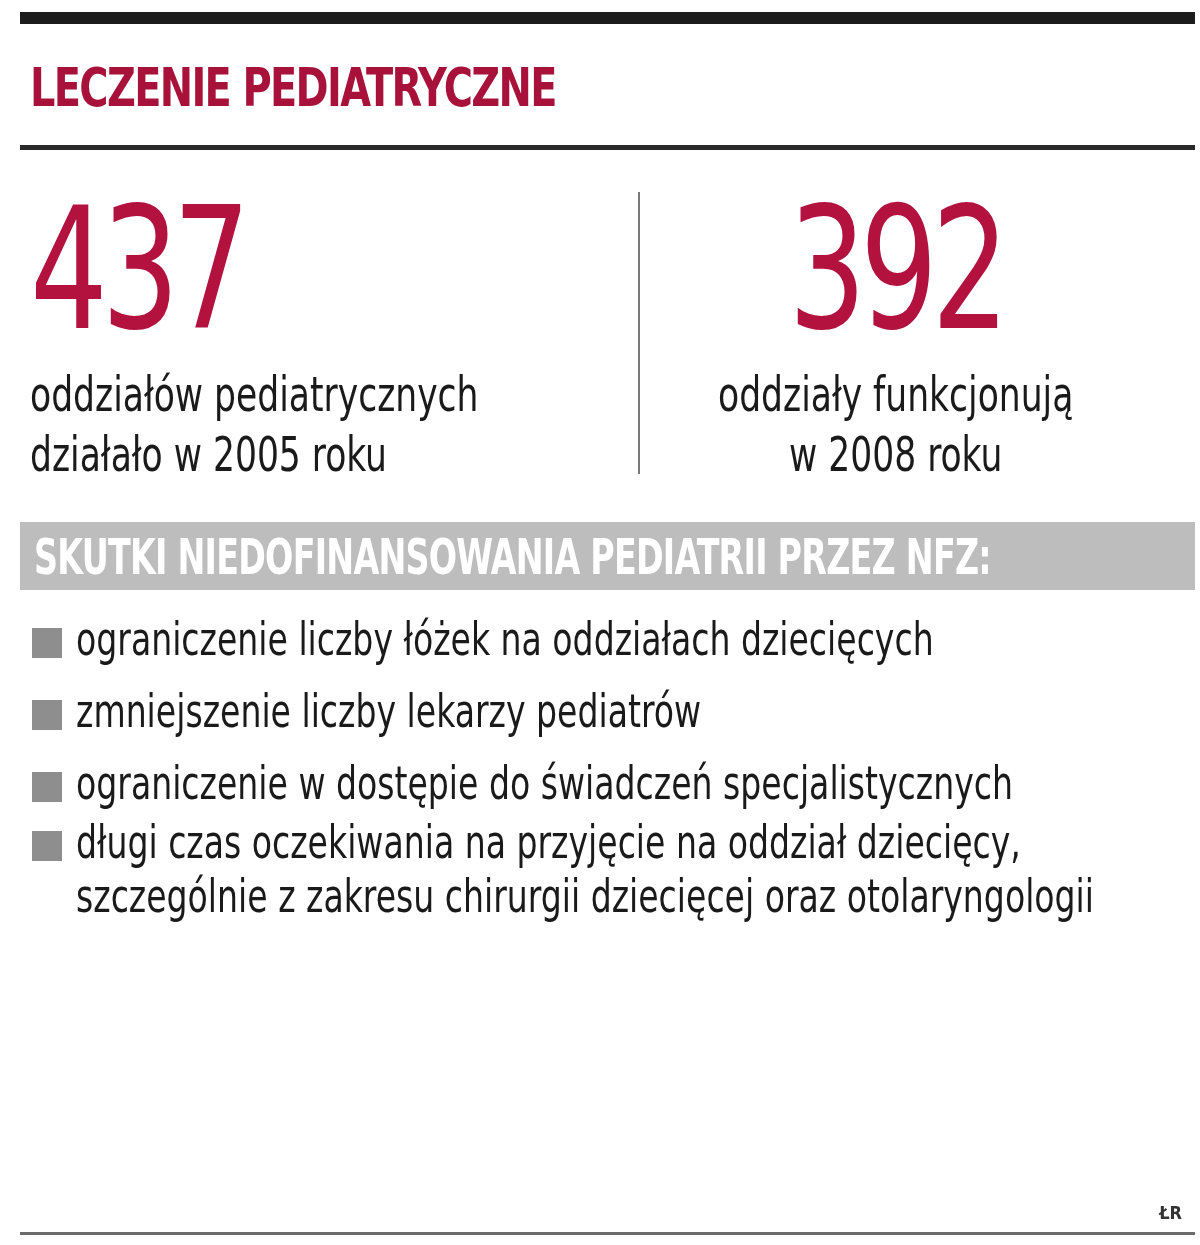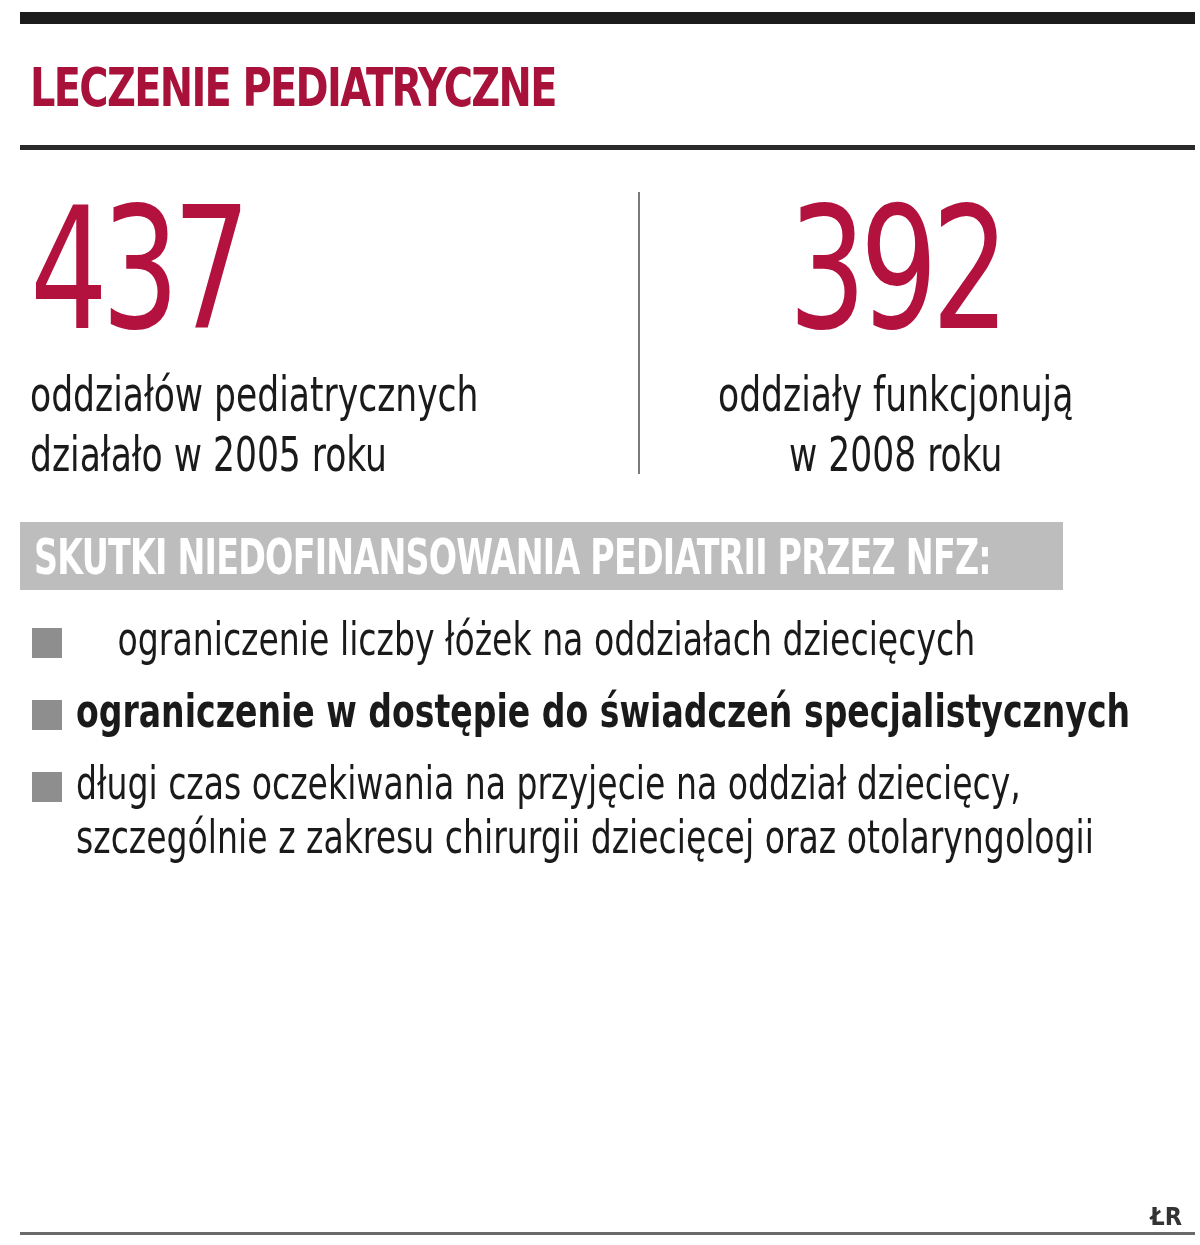--- a/index.html
+++ b/index.html
@@ -10,29 +10,29 @@
            letter-spacing: -2px; transform: scaleX(0.82); transform-origin: left top; white-space: nowrap; }
   .rule-mid { position: absolute; left: 20px; top: 145px; width: 1175px; height: 5px; background: #2a2a2a; }
   .stat { position: absolute; top: 184px; }
   .stat-left { left: 30px; }
   .stat-right { left: 718px; text-align: center; }
   .stat-number { font-size: 170px; line-height: 170px; color: #b3123f; letter-spacing: -8px;
                  transform: scaleX(0.8); transform-origin: left top; white-space: nowrap; height: 180px; }
   .stat-caption { font-size: 48px; line-height: 60px; color: #1a1a1a; transform: scaleX(0.8);
                   transform-origin: left top; white-space: nowrap; }
   .divider { position: absolute; left: 638px; top: 192px; width: 2px; height: 282px; background: #7a7a7a; }
-  .band { position: absolute; left: 20px; top: 522px; width: 1043px; height: 68px; background: #bdbdbd; }
+  .band { position: absolute; left: 20px; top: 522px; width: 1175px; height: 68px; background: #bdbdbd; }
   .band-text { position: absolute; left: 14px; top: 6px; font-size: 50px; font-weight: bold; color: #ffffff;
                letter-spacing: -1px; transform: scaleX(0.74); transform-origin: left top; white-space: nowrap; }
-  .list { position: absolute; left: 30px; top: 612px; width: 1170px; text-align: right; }
+  .list { position: absolute; left: 30px; top: 612px; width: 1170px; }
   .item { position: relative; padding-left: 46px; }
   .bullet { position: absolute; left: 2px; top: 16px; width: 30px; height: 30px; background: #8e8e8e; }
   .item-text { font-size: 46px; line-height: 54px; color: #1a1a1a; transform: scaleX(0.8);
                transform-origin: left top; white-space: nowrap; }
-  .credit { position: absolute; right: 18px; top: 1202px; font-size: 25px; font-weight: bold; color: #333; }
+  .credit { position: absolute; right: 18px; top: 1202px; font-size: 18px; font-weight: bold; color: #333; }
   .rule-bottom { position: absolute; left: 20px; top: 1232px; width: 1175px; height: 3px; background: #6a6a6a; }
 </style>
 </head>
 <body>
 
 <div class="rule-top"></div>
 <div class="title">LECZENIE PEDIATRYCZNE</div>
 <div class="rule-mid"></div>
 
 <div class="stat stat-left">
@@ -51,21 +51,25 @@
 
 <div class="band">
   <div class="band-text">SKUTKI NIEDOFINANSOWANIA PEDIATRII PRZEZ NFZ:</div>
 </div>
 
 <div class="list">
   <div class="item" style="margin-bottom:18px;">
     <span class="bullet"></span>
     <div class="item-text">ograniczenie liczby łóżek na oddziałach dziecięcych</div>
   </div>
-  <div class="item" style="margin-bottom:18px;font-weight:bold;">
+  <div class="item" style="margin-bottom:18px;">
+    <span class="bullet"></span>
+    <div class="item-text">zmniejszenie liczby lekarzy pediatrów</div>
+  </div>
+  <div class="item" style="margin-bottom:5px;">
     <span class="bullet"></span>
     <div class="item-text">ograniczenie w dostępie do świadczeń specjalistycznych</div>
   </div>
   <div class="item" style="margin-bottom:18px;">
     <span class="bullet"></span>
     <div class="item-text">długi czas oczekiwania na przyjęcie na oddział dziecięcy,</div>
     <div class="item-text">szczególnie z zakresu chirurgii dziecięcej oraz otolaryngologii</div>
   </div>
 </div>
 

